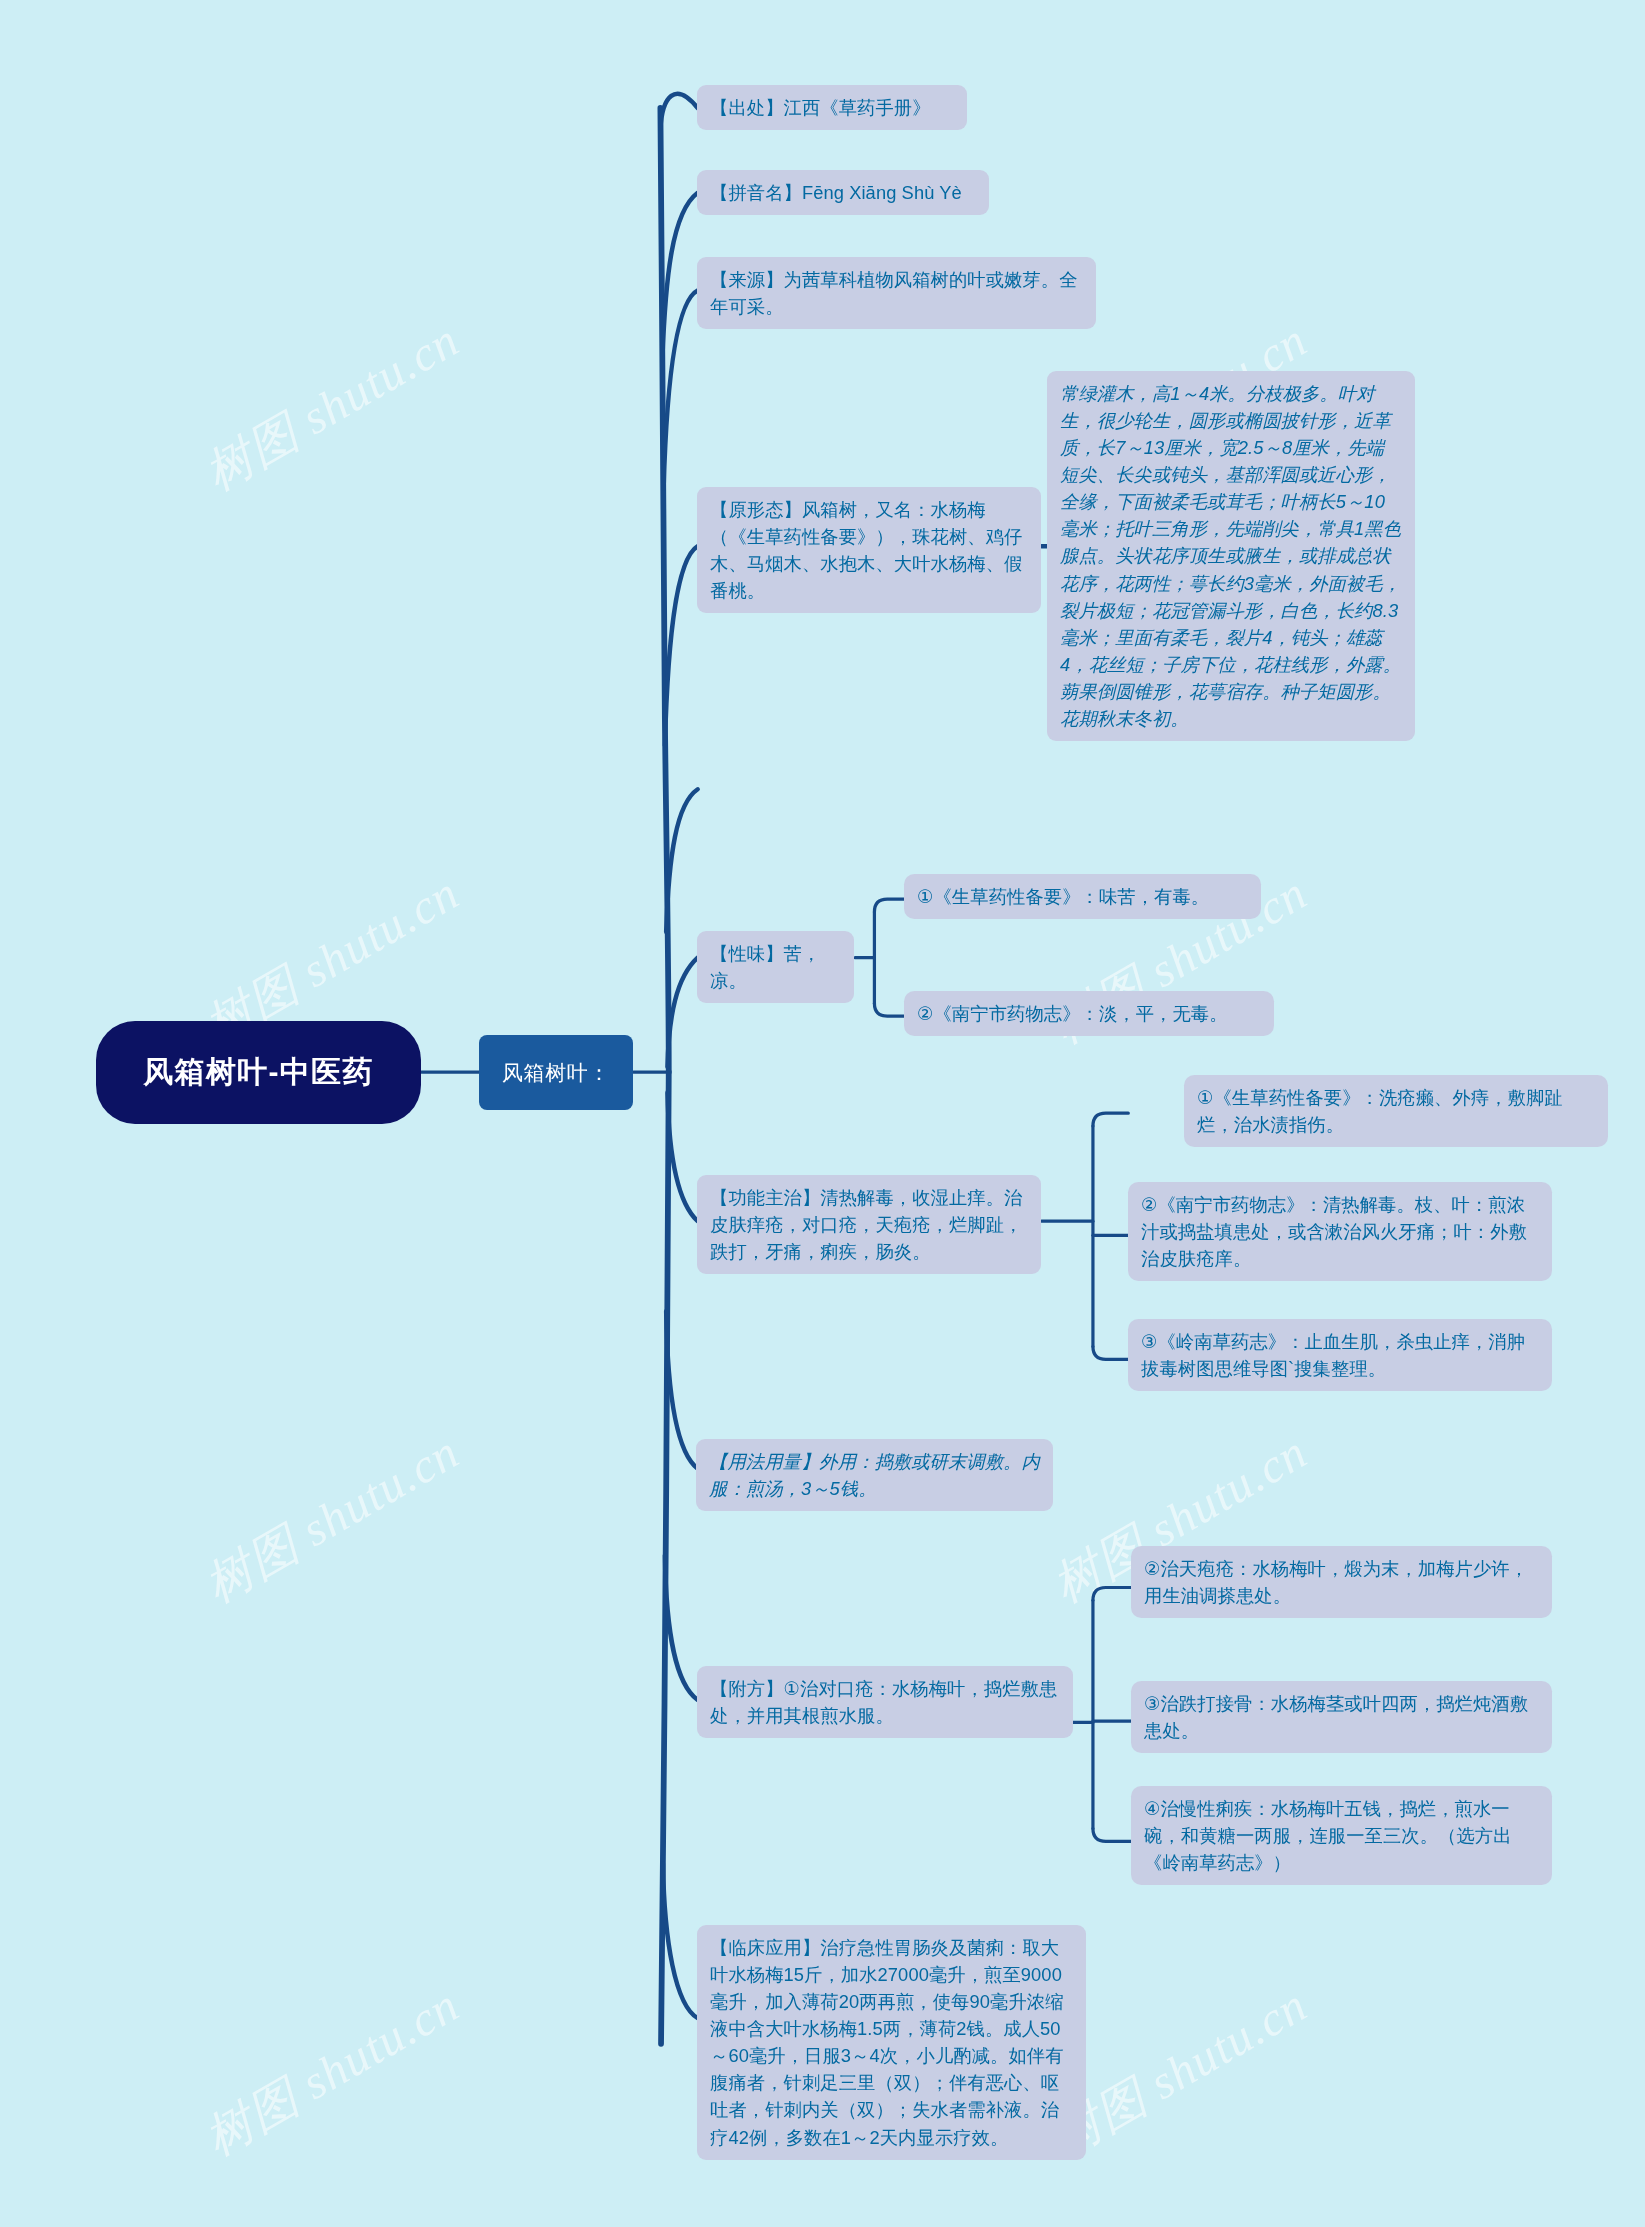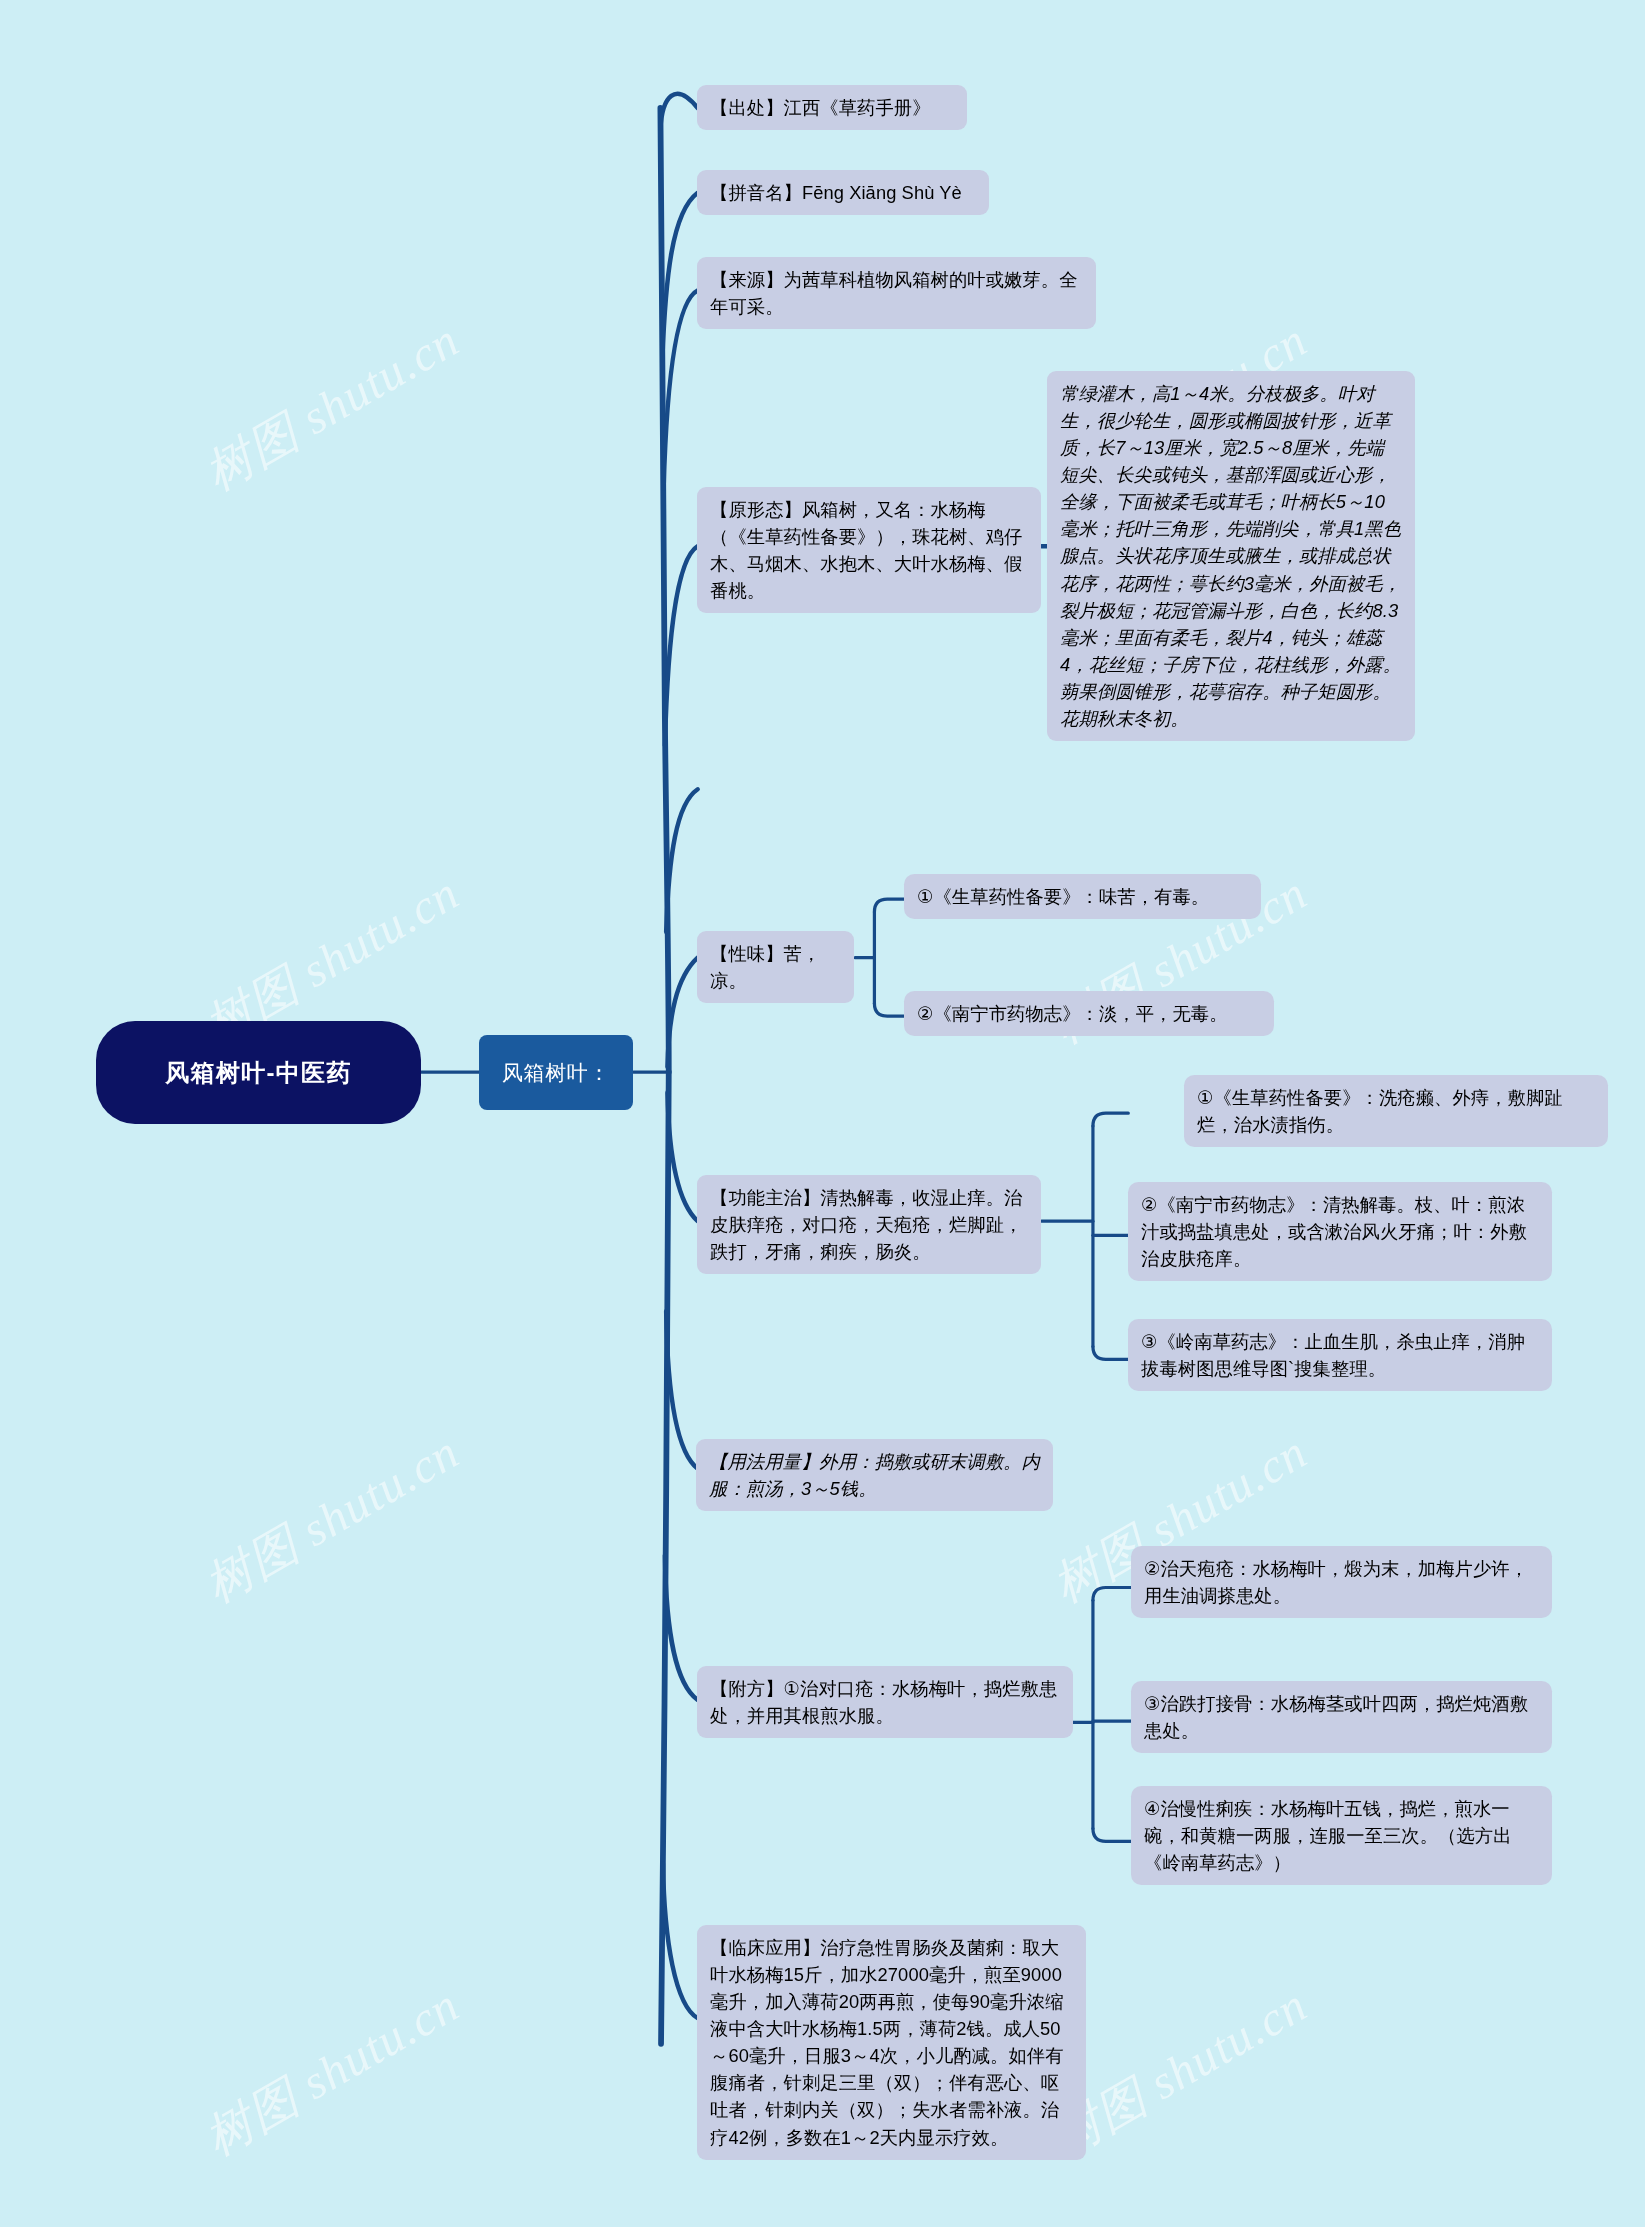--- a/index.html
+++ b/index.html
@@ -30,35 +30,35 @@
 
   
   #links { position:absolute; inset:0; z-index:2; }
 
   
   .node {
     position:absolute;
     z-index:3;
     border-radius:9px;
     background:#c8cee4;
-    color:#000000;
+    color:#0369a1;
     padding:9px 13px;
     font-size:18.3px;
     line-height:1.48;
     letter-spacing:0.1px;
   }
   .node.lvl3 { border-radius:10.3px; }
 
   .root {
     position:absolute;
     z-index:4;
     background:#0c1263;
     color:#ffffff;
     border-radius:39px;
-    font-size:24px;
+    font-size:30px;
     font-weight:700;
     letter-spacing:1.3px;
     display:flex;
     align-items:center;
     justify-content:center;
     text-align:center;
   }
   .branch1 {
     position:absolute;
     z-index:4;

